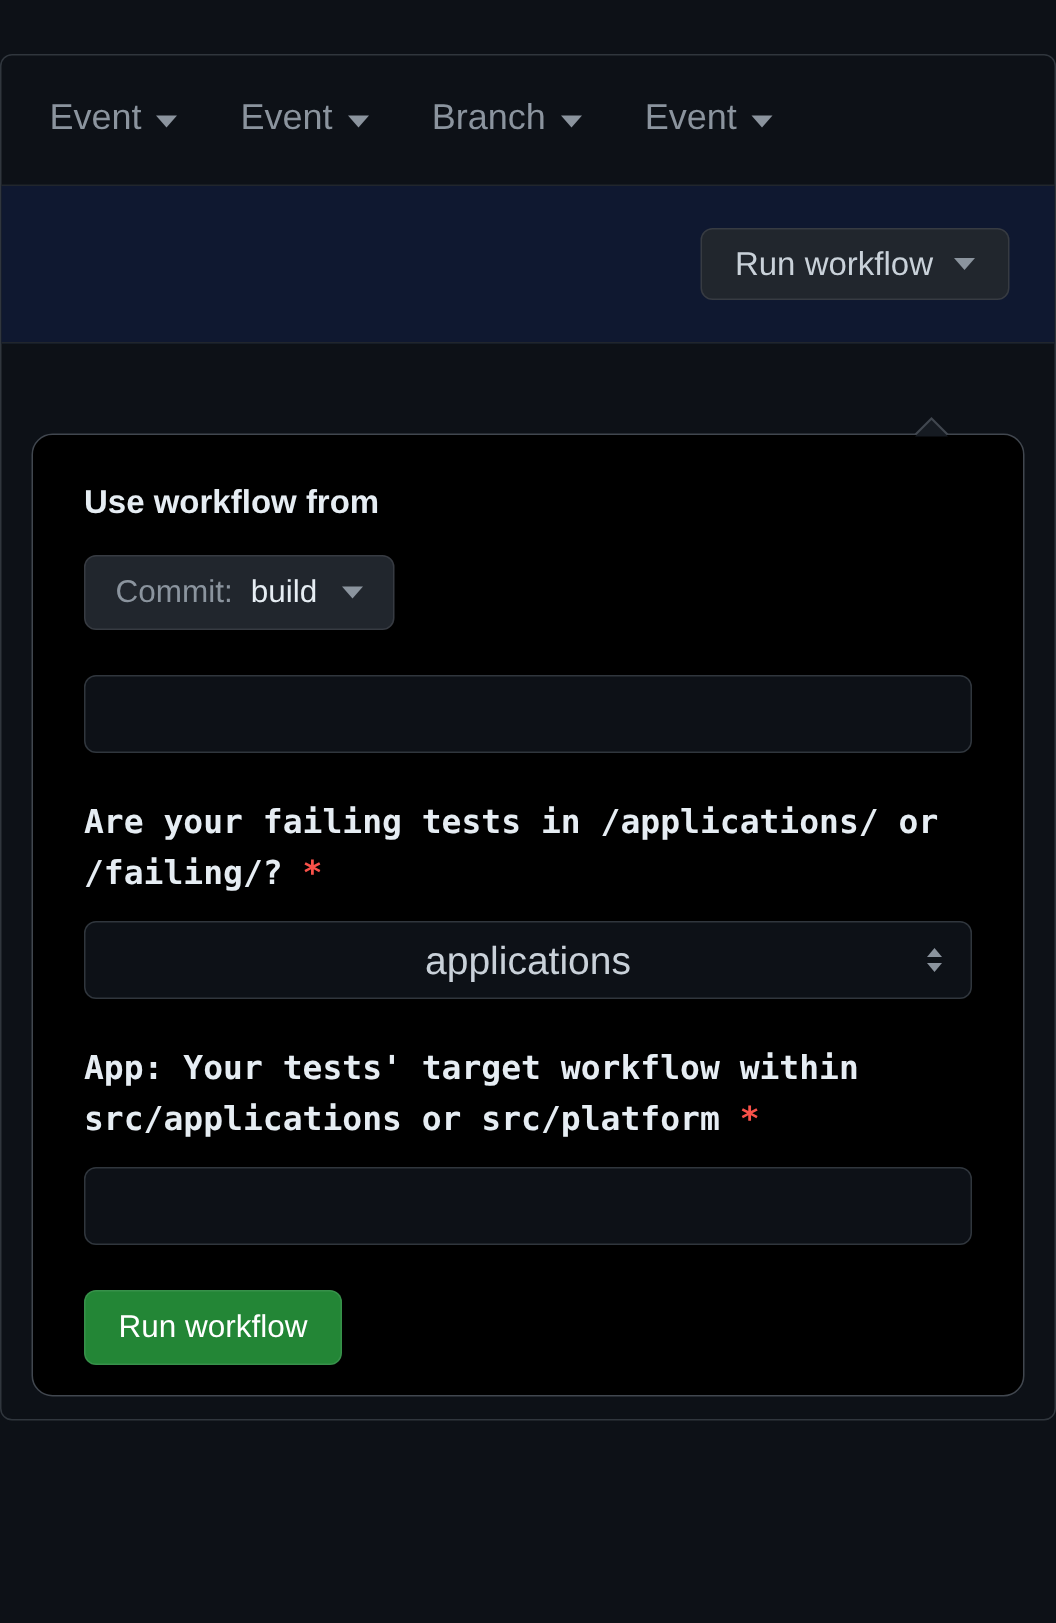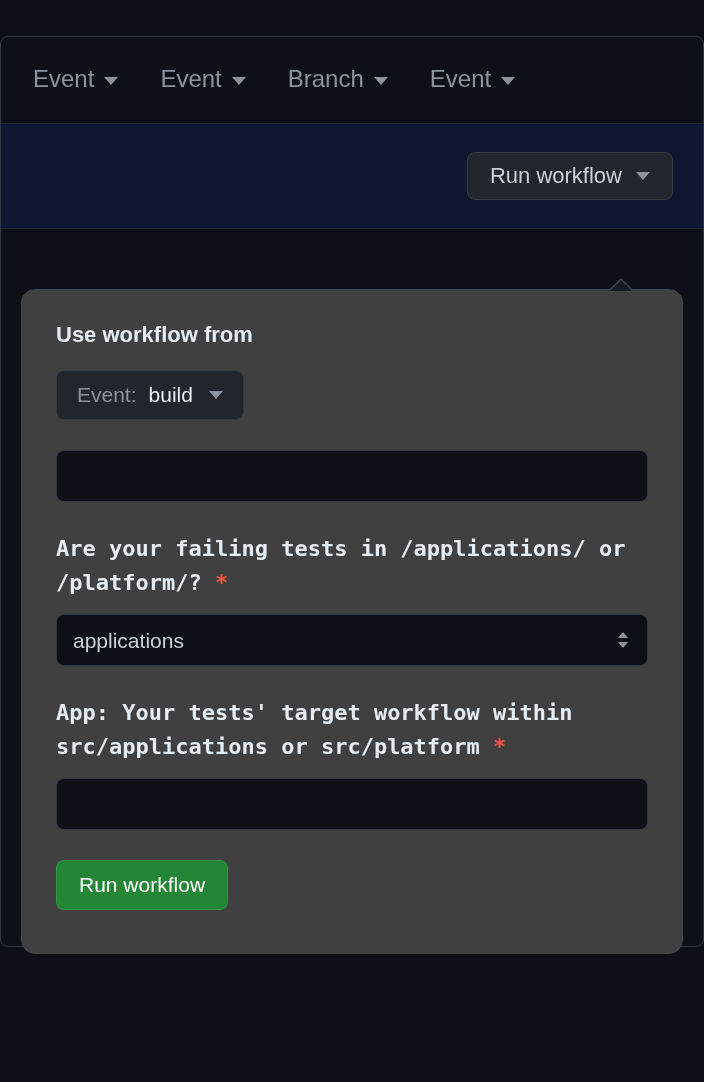--- a/index.html
+++ b/index.html
@@ -7,31 +7,31 @@
   .frame { position: relative; width: 704px; height: 911px; border: 1px solid #30363d; border-radius: 8px; background: #0d1117; margin-top: 36px; }
   .filter-bar { display: flex; gap: 42px; padding: 28px 32px 30px; border-bottom: 1px solid #21262d; }
   .filter-btn { display: inline-flex; align-items: center; gap: 10px; background: transparent; border: none; color: #8b949e; font-size: 24px; font-weight: 400; cursor: pointer; font-family: inherit; }
   .filter-btn .caret { width: 0; height: 0; border-left: 7px solid transparent; border-right: 7px solid transparent; border-top: 8px solid #8b949e; margin-top: 4px; }
   .dispatch-band { background: #0f1830; padding: 28px 30px; display: flex; justify-content: flex-end; border-bottom: 1px solid #21262d; }
   .run-wf-trigger { display: inline-flex; align-items: center; gap: 14px; background: #21262d; border: 1px solid #373b42; color: #c9d1d9; font-size: 22px; font-weight: 500; padding: 10px 22px; border-radius: 8px; cursor: pointer; font-family: inherit; }
   .run-wf-trigger .caret { width: 0; height: 0; border-left: 7px solid transparent; border-right: 7px solid transparent; border-top: 8px solid #8b949e; }
   .popover-wrap { position: absolute; top: 252px; left: 20px; right: 20px; }
   .popover-arrow { position: absolute; top: -11px; right: 50px; width: 0; height: 0; border-left: 12px solid transparent; border-right: 12px solid transparent; border-bottom: 12px solid #41474f; }
   .popover-arrow::after { content: ""; position: absolute; top: 2px; left: -11px; width: 0; height: 0; border-left: 11px solid transparent; border-right: 11px solid transparent; border-bottom: 11px solid #161b22; }
-  .popover { background: #404040; border: 1px solid #41474f; border-radius: 14px; padding: 32px 34px 43px; }
+  .popover { background: #000000; border: 1px solid #41474f; border-radius: 14px; padding: 32px 34px 20px; }
   .section-title { font-size: 22px; font-weight: 600; color: #e6edf3; margin-bottom: 22px; }
   .branch-select { display: inline-flex; align-items: center; gap: 12px; background: #21262d; border: 1px solid #373b42; border-radius: 8px; padding: 12px 20px; font-size: 21px; cursor: pointer; font-family: inherit; color: #c9d1d9; margin-bottom: 30px; }
   .branch-select .lab { color: #8b949e; }
   .branch-select .val { color: #e6edf3; }
   .branch-select .caret { width: 0; height: 0; border-left: 7px solid transparent; border-right: 7px solid transparent; border-top: 8px solid #8b949e; margin-left: 4px; }
   .field-label { font-family: ui-monospace, SFMono-Regular, "SF Mono", Menlo, Consolas, monospace; font-size: 22px; font-weight: 600; line-height: 1.55; color: #e6edf3; margin-bottom: 14px; }
   .req { color: #f85149; font-family: inherit; }
   .text-input { width: 100%; height: 52px; background: #0d1117; border: 1px solid #30363d; border-radius: 8px; padding: 8px 14px; color: #c9d1d9; font-size: 20px; margin-bottom: 30px; outline: none; }
   .select-wrap { position: relative; width: 100%; margin-bottom: 30px; }
-  .select-field { width: 100%; height: 52px; background: #0d1117; border: 1px solid #30363d; border-radius: 8px; padding: 8px 16px; color: #c9d1d9; font-size: 21px; appearance: none; -webkit-appearance: none; outline: none; cursor: pointer; font-family: inherit; }
+  .select-field { width: 100%; height: 52px; background: #0d1117; border: 1px solid #30363d; border-radius: 8px; padding: 8px 16px; color: #c9d1d9; font-size: 26px; appearance: none; -webkit-appearance: none; outline: none; cursor: pointer; font-family: inherit; text-align: center; }
   .select-caret { position: absolute; right: 18px; top: 50%; transform: translateY(-50%); pointer-events: none; }
   .select-caret svg { display: block; }
   .submit-btn { display: inline-flex; align-items: center; background: #238636; border: 1px solid rgba(240,246,252,0.1); color: #ffffff; font-size: 21px; font-weight: 500; padding: 12px 22px; border-radius: 8px; cursor: pointer; font-family: inherit; }
   .rows-bg { position: absolute; left: 0; right: 0; bottom: 0; top: 296px; z-index: -1; }
   .rows-bg div { height: 94px; border-bottom: 1px solid #21262d; }
 </style>
 </head>
 <body>
 
 <div class="frame">
@@ -73,29 +73,29 @@
       <div></div>
   </div>
 
   <div class="popover-wrap">
     <div class="popover-arrow"></div>
     <div class="popover">
 
       <div class="section-title">Use workflow from</div>
 
       <button class="branch-select">
-        <span class="lab">Event:</span>
+        <span class="lab">Commit:</span>
         <span class="val">build</span>
         <span class="caret"></span>
       </button>
 
       <input class="text-input" type="text" value="" style="">
 
       <div class="field-label">
-        <span>Are your failing tests in /applications/ or /platform/?</span>
+        <span>Are your failing tests in /applications/ or /failing/?</span>
         <span class="req"> *</span>
       </div>
       <div class="select-wrap">
         <select class="select-field" id="location-select"><option value="applications">applications</option><option value="platform">platform</option></select>
         <span class="select-caret">
           <svg width="14" height="20" viewBox="0 0 14 20" fill="#8b949e">
               <path d="M7 2 L12 8 L2 8 Z"></path>
               <path d="M7 18 L2 12 L12 12 Z"></path>
             </svg>
         </span>

